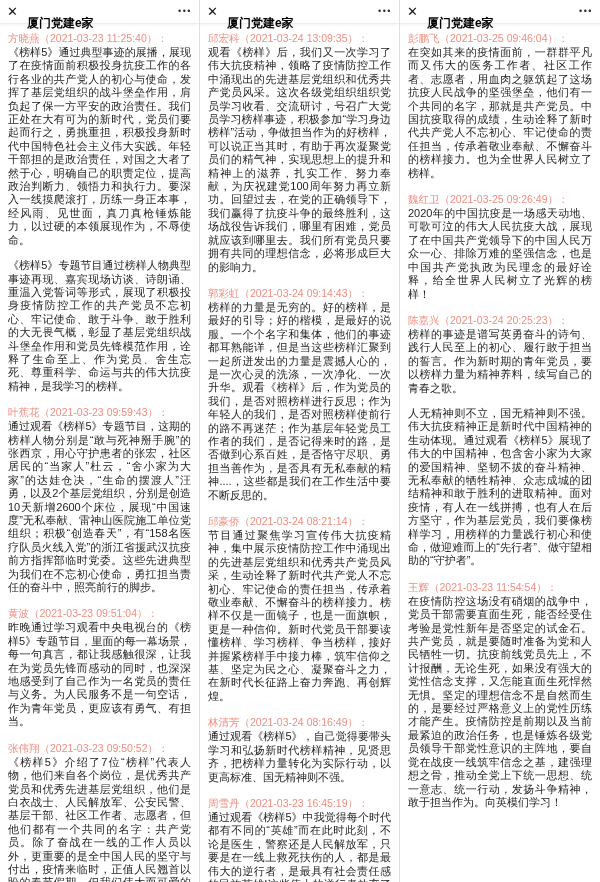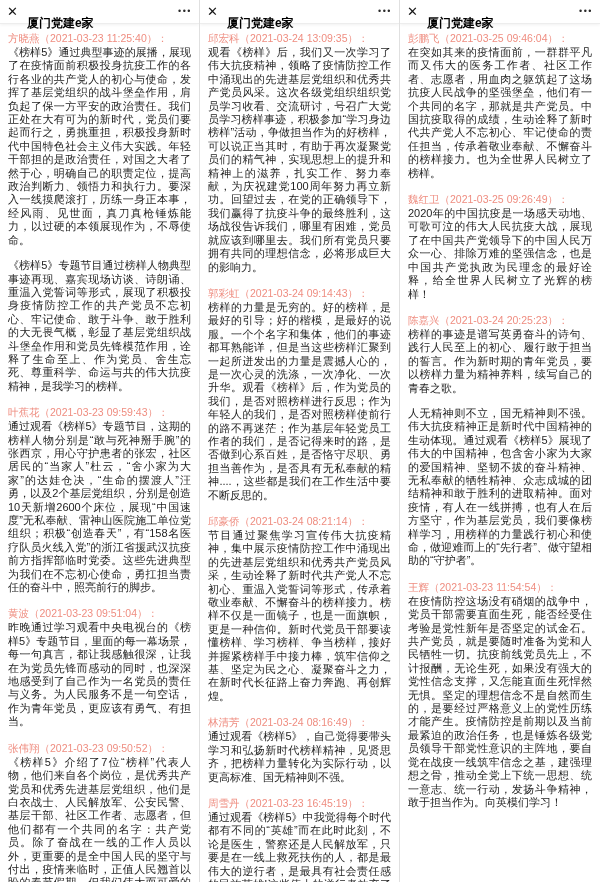--- a/index.html
+++ b/index.html
@@ -90,21 +90,21 @@
         <article class="post">
           <div class="post-author">邱宏科（2021-03-24 13:09:35）：</div>
           <div class="post-body">观看《榜样》后，我们又一次学习了伟大抗疫精神，领略了疫情防控工作中涌现出的先进基层党组织和优秀共产党员风采。这次各级党组织组织党员学习收看、交流研讨，号召广大党员学习榜样事迹，积极参加“学习身边榜样”活动，争做担当作为的好榜样，可以说正当其时，有助于再次凝聚党员们的精气神，实现思想上的提升和精神上的滋养，扎实工作、努力奉献，为庆祝建党100周年努力再立新功。回望过去，在党的正确领导下，我们赢得了抗疫斗争的最终胜利，这场战役告诉我们，哪里有困难，党员就应该到哪里去。我们所有党员只要拥有共同的理想信念，必将形成巨大的影响力。</div>
         </article>
         <article class="post">
           <div class="post-author">郭彩虹（2021-03-24 09:14:43）：</div>
           <div class="post-body">榜样的力量是无穷的。好的榜样，是最好的引导；好的楷模，是最好的说服。一个个名字和集体，他们的事迹都耳熟能详，但是当这些榜样汇聚到一起所迸发出的力量是震撼人心的，是一次心灵的洗涤，一次净化、一次升华。观看《榜样》后，作为党员的我们，是否对照榜样进行反思；作为年轻人的我们，是否对照榜样使前行的路不再迷茫；作为基层年轻党员工作者的我们，是否记得来时的路，是否做到心系百姓，是否恪守尽职、勇担当善作为，是否具有无私奉献的精神....，这些都是我们在工作生活中要不断反思的。</div>
         </article>
         <article class="post">
           <div class="post-author">邱豪侨（2021-03-24 08:21:14）：</div>
-          <div class="post-body">节目通过聚焦学习宣传伟大抗疫精神，集中展示疫情防控工作中涌现出的先进基层党组织和优秀共产党员风采，生动诠释了新时代共产党人不忘初心、重温入党誓词等形式，传承着敬业奉献、不懈奋斗的榜样接力。榜样不仅是一面镜子，也是一面旗帜，更是一种信仰。新时代党员干部要读懂榜样、学习榜样、争当榜样，接好并握紧榜样手中接力棒，筑牢信仰之基、坚定为民之心、凝聚奋斗之力，在新时代长征路上奋力奔跑、再创辉煌。</div>
+          <div class="post-body">节目通过聚焦学习宣传伟大抗疫精神，集中展示疫情防控工作中涌现出的先进基层党组织和优秀共产党员风采，生动诠释了新时代共产党人不忘初心、牢记使命的责任担当，传承着敬业奉献、不懈奋斗的榜样接力。榜样不仅是一面镜子，也是一面旗帜，更是一种信仰。新时代党员干部要读懂榜样、学习榜样、争当榜样，接好并握紧榜样手中接力棒，筑牢信仰之基、坚定为民之心、凝聚奋斗之力，在新时代长征路上奋力奔跑、再创辉煌。</div>
         </article>
         <article class="post">
           <div class="post-author">林清芳（2021-03-24 08:16:49）：</div>
           <div class="post-body">通过观看《榜样5》，自己觉得要带头学习和弘扬新时代榜样精神，见贤思齐，把榜样力量转化为实际行动，以更高标准、国无精神则不强。</div>
         </article>
         <article class="post">
           <div class="post-author">周雪丹（2021-03-23 16:45:19）：</div>
           <div class="post-body">通过观看《榜样5》中我觉得每个时代都有不同的“英雄”而在此时此刻，不论是医生，警察还是人民解放军，只要是在一线上救死扶伤的人，都是最伟大的逆行者，是最具有社会责任感的民族英雄!这些伟大的逆行者放弃了与家人团聚的时光，不顾生命危险冲上前线，因为他们知道穿上了白大褂，就担起了国家重任。岁月静好，可是真的是如此吗?不，只是有人替你负重前行。</div>
         </article>
       </div>

